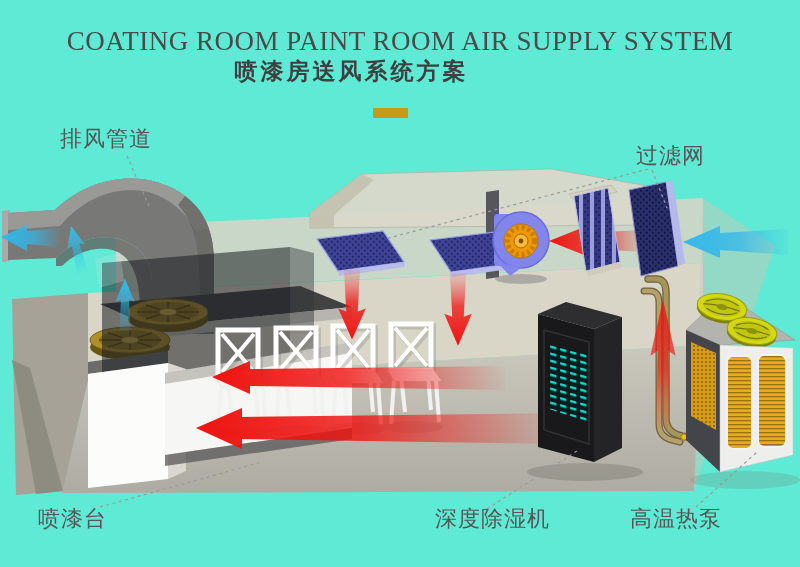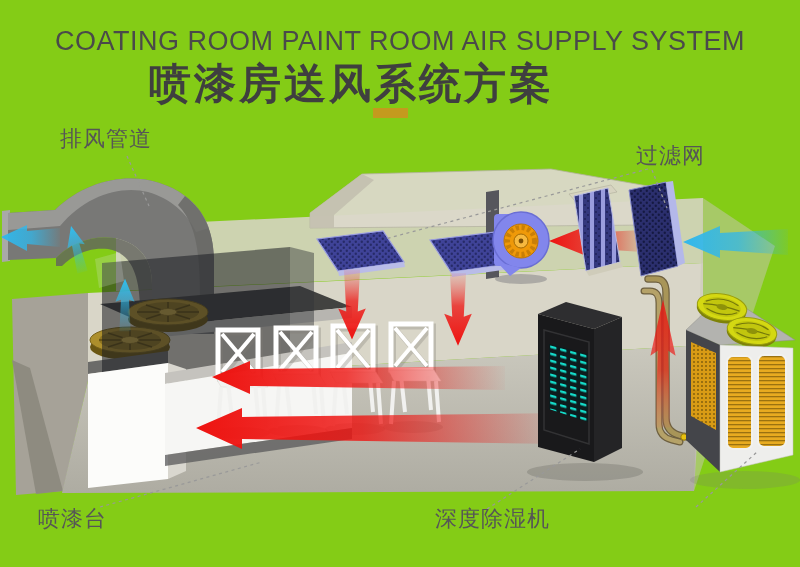--- a/index.html
+++ b/index.html
@@ -1,21 +1,21 @@
 <!DOCTYPE html>
 <html><head>
 <meta charset="utf-8">
 <style>
   html,body{margin:0;padding:0;background:#ffffff;}
-  .canvas{position:relative;width:800px;height:567px;background:#84cc16;overflow:hidden;
-          font-family:Liberation Sans, sans-serif;}
+  .canvas{position:relative;width:800px;height:567px;background:#5eead4;overflow:hidden;
+          font-family:Liberation Serif, serif;}
   .title-en{position:absolute;top:26px;left:0;width:800px;text-align:center;
             font-size:27px;font-weight:500;letter-spacing:0.5px;color:#4a4a4a;white-space:nowrap;}
   .title-zh{position:absolute;top:56px;left:0;width:703px;text-align:center;
-            font-size:42px;font-weight:bold;letter-spacing:3px;color:#3f3f3f;}
+            font-size:23px;font-weight:bold;letter-spacing:3px;color:#3f3f3f;}
   .divider{position:absolute;top:108px;left:373px;width:35px;height:10px;background:#c49a1e;}
   .lbl{position:absolute;font-size:22px;color:#565656;white-space:nowrap;letter-spacing:1px;}
   #lbl-duct{top:124px;left:60px;}
   #lbl-filter{top:141px;left:636px;}
   #lbl-table{top:504px;left:38px;}
   #lbl-dehum{top:504px;left:435px;}
   #lbl-pump{top:504px;left:630px;}
   svg{position:absolute;top:0;left:0;}
 </style>
 </head>
@@ -241,14 +241,15 @@
       <path d="M100,507 L262,462"></path>
       <path d="M487,509 L580,449"></path>
       <path d="M696,507 L757,452"></path>
     </g>
   </svg>
 
   <div class="lbl" id="lbl-duct">排风管道</div>
   <div class="lbl" id="lbl-table">喷漆台</div>
   <div class="lbl" id="lbl-filter">过滤网</div>
   <div class="lbl" id="lbl-dehum">深度除湿机</div>
+  <div class="lbl" id="lbl-pump">高温热泵</div>
 
 </div>
 
 </body></html>

